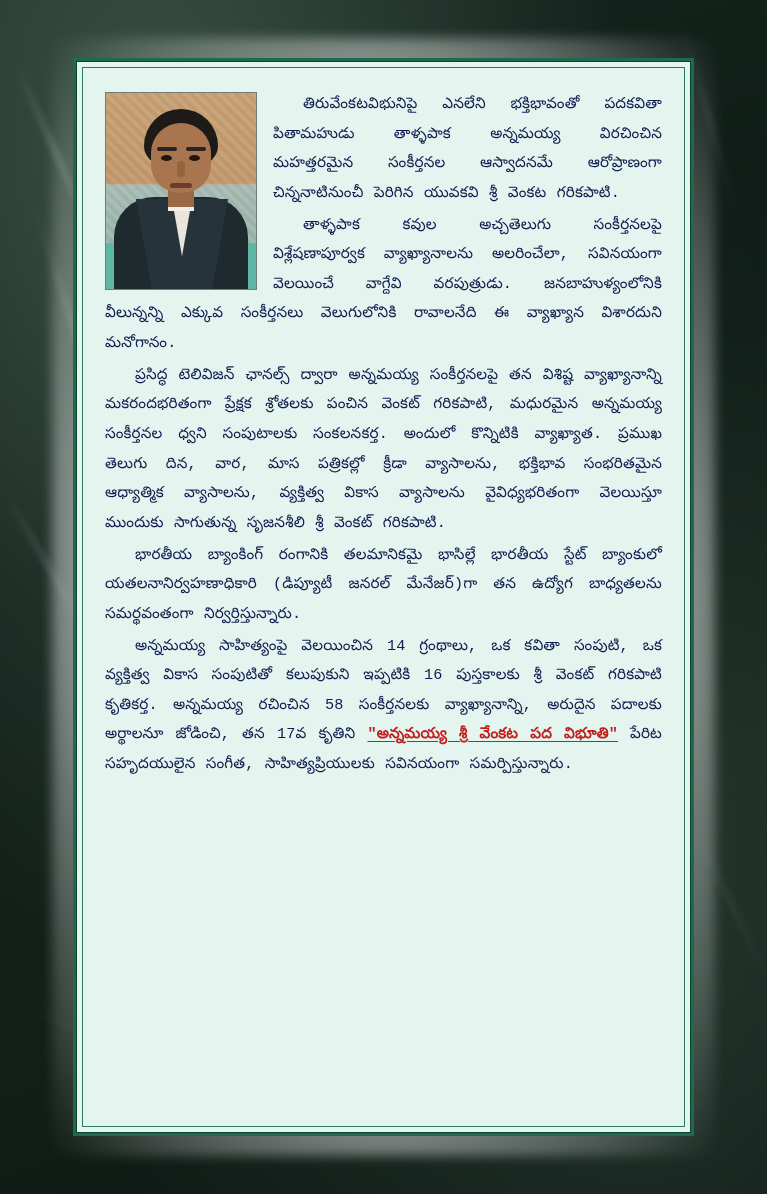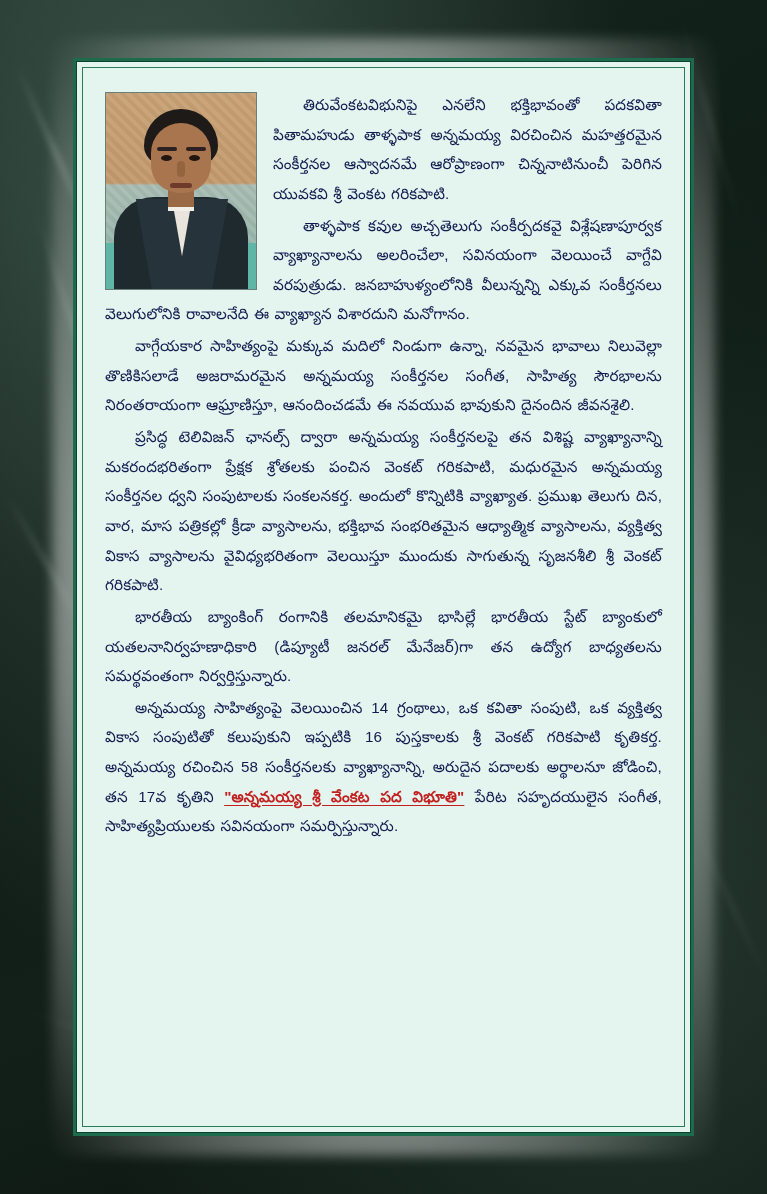--- a/index.html
+++ b/index.html
@@ -141,21 +141,21 @@
     background: #5fb5a6;
   }
   #photo .teal2 {
     position: absolute; left: 120px; top: 150px; width: 32px; height: 48px;
     background: #5fb5a6;
   }
 
   
   .para {
     color: #101b4f;
-    font-family: Liberation Sans, sans-serif;
+    font-family: Liberation Mono, monospace;
     font-size: 15.2px;
     line-height: 1.95;
     text-align: justify;
     text-justify: inter-word;
     margin: 0 0 2px 0;
     text-indent: 30px;
     letter-spacing: .15px;
     word-spacing: 1px;
   }
   .para.p1 { margin-top: 2px; }
@@ -204,23 +204,22 @@
         <div class="face"></div>
         <div class="brow l"></div>
         <div class="brow r"></div>
         <div class="eye l"></div>
         <div class="eye r"></div>
         <div class="nose"></div>
         <div class="mouth"></div>
       </div>
 
       <p class="para p1">తిరువేంకటవిభునిపై ఎనలేని భక్తిభావంతో పదకవితా పితామహుడు తాళ్ళపాక అన్నమయ్య విరచించిన మహత్తరమైన సంకీర్తనల ఆస్వాదనమే ఆరోప్రాణంగా చిన్ననాటినుంచీ పెరిగిన యువకవి శ్రీ వెంకట గరికపాటి.</p>
-      <p class="para">తాళ్ళపాక కవుల అచ్చతెలుగు సంకీర్పదకవై విశ్లేషణాపూర్వక వ్యాఖ్యానాలను అలరించేలా, సవినయంగా వెలయించే వాగ్దేవి వరపుత్రుడు. జనబాహుళ్యంలోనికి వీలున్నన్ని ఎక్కువ సంకీర్తనలు వెలుగులోనికి రావాలనేది ఈ వ్యాఖ్యాన విశారదుని మనోగానం.</p>
+      <p class="para">తాళ్ళపాక కవుల అచ్చతెలుగు సంకీర్తనలపై విశ్లేషణాపూర్వక వ్యాఖ్యానాలను అలరించేలా, సవినయంగా వెలయించే వాగ్దేవి వరపుత్రుడు. జనబాహుళ్యంలోనికి వీలున్నన్ని ఎక్కువ సంకీర్తనలు వెలుగులోనికి రావాలనేది ఈ వ్యాఖ్యాన విశారదుని మనోగానం.</p>
       <div class="clearer"></div>
-      <p class="para">వాగ్గేయకార సాహిత్యంపై మక్కువ మదిలో నిండుగా ఉన్నా, నవమైన భావాలు నిలువెల్లా తొణికిసలాడే అజరామరమైన అన్నమయ్య సంకీర్తనల సంగీత, సాహిత్య సౌరభాలను నిరంతరాయంగా ఆఘ్రాణిస్తూ, ఆనందించడమే ఈ నవయువ భావుకుని దైనందిన జీవనశైలి.</p>
       <p class="para">ప్రసిద్ధ టెలివిజన్ ఛానల్స్ ద్వారా అన్నమయ్య సంకీర్తనలపై తన విశిష్ట వ్యాఖ్యానాన్ని మకరందభరితంగా ప్రేక్షక శ్రోతలకు పంచిన వెంకట్ గరికపాటి, మధురమైన అన్నమయ్య సంకీర్తనల ధ్వని సంపుటాలకు సంకలనకర్త. అందులో కొన్నిటికి వ్యాఖ్యాత. ప్రముఖ తెలుగు దిన, వార, మాస పత్రికల్లో క్రీడా వ్యాసాలను, భక్తిభావ సంభరితమైన ఆధ్యాత్మిక వ్యాసాలను, వ్యక్తిత్వ వికాస వ్యాసాలను వైవిధ్యభరితంగా వెలయిస్తూ ముందుకు సాగుతున్న సృజనశీలి శ్రీ వెంకట్ గరికపాటి.</p>
       <p class="para">భారతీయ బ్యాంకింగ్ రంగానికి తలమానికమై భాసిల్లే భారతీయ స్టేట్ బ్యాంకులో యతలనానిర్వహణాధికారి (డిప్యూటీ జనరల్ మేనేజర్)గా తన ఉద్యోగ బాధ్యతలను సమర్థవంతంగా నిర్వర్తిస్తున్నారు.</p>
 
       <p class="para"><span>అన్నమయ్య సాహిత్యంపై వెలయించిన 14 గ్రంథాలు, ఒక కవితా సంపుటి, ఒక వ్యక్తిత్వ వికాస సంపుటితో కలుపుకుని ఇప్పటికి 16 పుస్తకాలకు శ్రీ వెంకట్ గరికపాటి కృతికర్త. అన్నమయ్య రచించిన 58 సంకీర్తనలకు వ్యాఖ్యానాన్ని, అరుదైన పదాలకు అర్థాలనూ జోడించి, తన 17వ కృతిని </span><span class="highlight underline">"అన్నమయ్య శ్రీ వేంకట పద విభూతి"</span><span> పేరిట సహృదయులైన సంగీత, సాహిత్యప్రియులకు సవినయంగా సమర్పిస్తున్నారు.</span></p>
 
     </div>
   </div>
 </div>
 
 </body></html>

